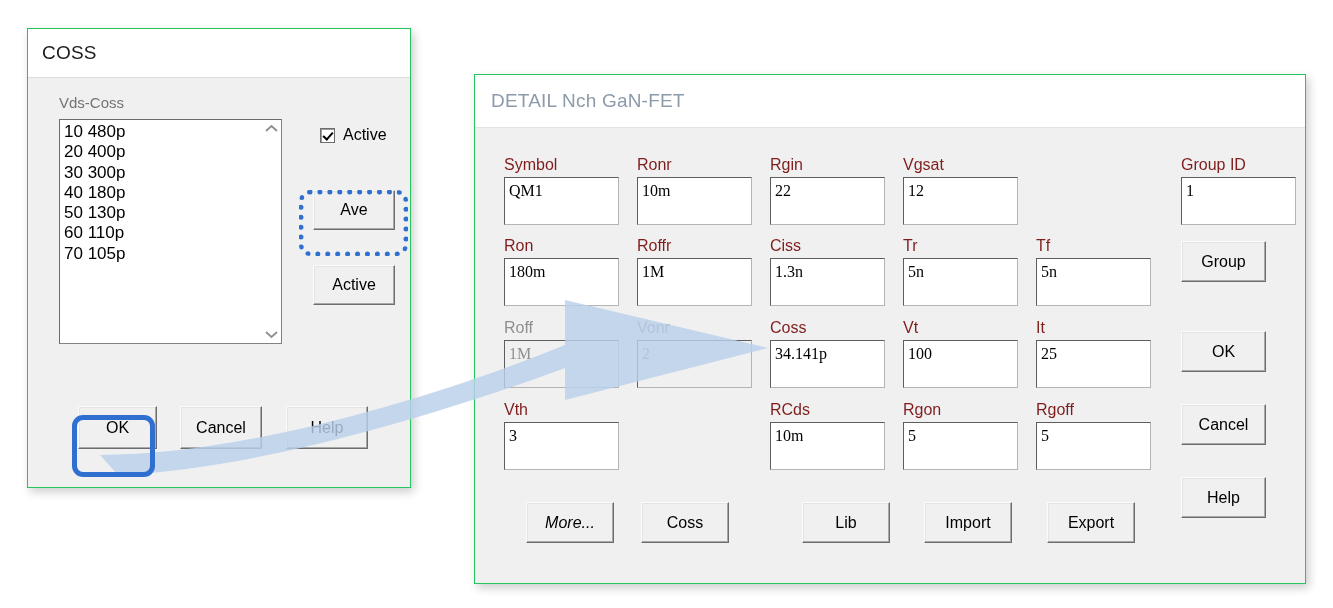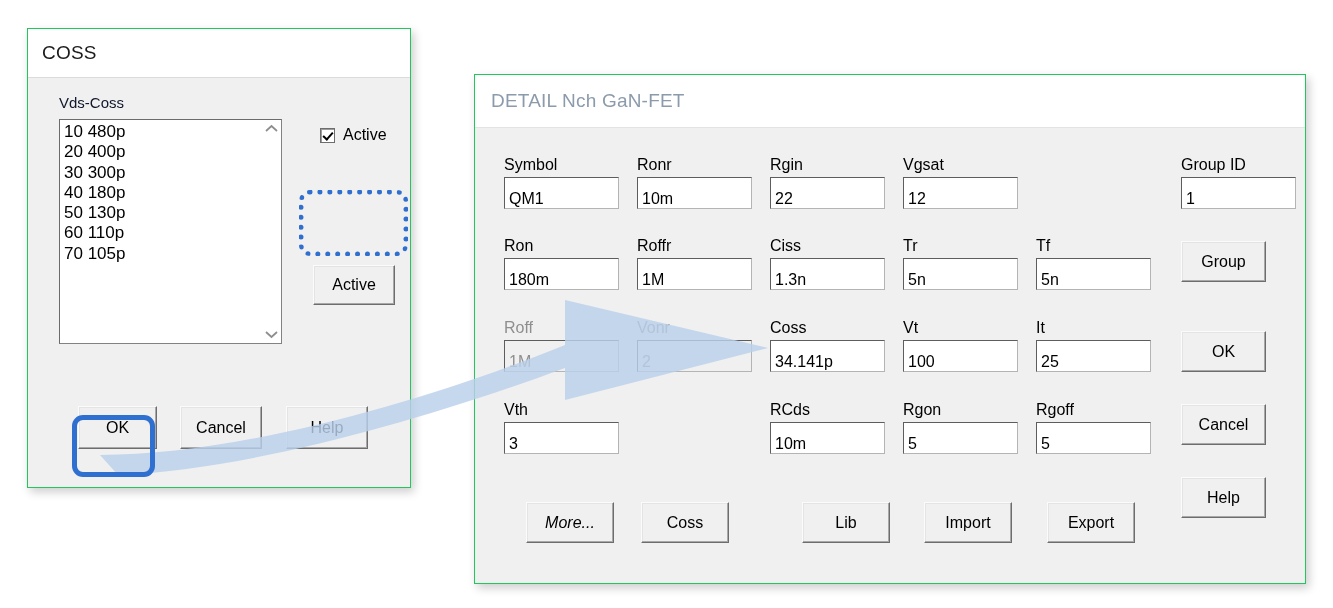--- a/index.html
+++ b/index.html
@@ -52,21 +52,21 @@
     height: 49px;
     padding-left: 14px;
     border-bottom: 1px solid #dcdcdc;
   }
   #coss-dialog .dialog-title { color: #1b1b1b; font-size: 19px; }
   #coss-dialog .dialog-body { height: calc(100% - 50px); }
 
   .groupbox-label {
     position: absolute;
     font-size: 15px;
-    color: #0f172a;
+    color: #737373;
   }
 
   .listbox {
     position: absolute;
     background: #ffffff;
     border: 1px solid #828282;
     border-top-color: #6b6b6b;
     border-left-color: #6b6b6b;
     box-sizing: border-box;
     overflow: hidden;
@@ -166,38 +166,39 @@
   }
   #detail-dialog .dialog-title { color: #8c9bab; font-size: 19px; }
   #detail-dialog .dialog-body { height: calc(100% - 54px); }
 
   .field {
     position: absolute;
     width: 115px;
   }
   .field-label {
     font-size: 16px;
-    color: #000000;
+    color: #7f1d1d;
     line-height: 19px;
     margin-bottom: 3px;
     white-space: nowrap;
   }
   .field-label.dim { color: #8f8f8f; }
   .field-input {
-    height: 32px;
+    height: 48px;
     background: #ffffff;
     border: 1px solid #b4b4b4;
     border-top: 1px solid #5d5d5d;
     border-left: 1px solid #5d5d5d;
     box-sizing: border-box;
     font-size: 16px;
     color: #000;
-    padding: 12px 0 0 4px;
+    padding: 4px 0 0 4px;
     white-space: pre;
     overflow: hidden;
+    font-family: Liberation Serif, serif;
   }
   .field-input.dim { color: #8f8f8f; background: #f0f0f0; }
 
   
   #annotation-layer {
     position: absolute;
     left: 0; top: 0;
     width: 1333px; height: 608px;
     pointer-events: none;
   }
@@ -247,20 +248,21 @@
             </svg>
         </div>
       </div>
     </div>
 
     <div class="checkbox-row" style="left:280px; top:48px;">
       <span class="checkbox-box"></span>
       <span class="checkbox-label">Active</span>
     </div>
 
+    <div class="btn" style="left:285px; top:112px; width:82px; height:40px;">Ave</div>
     <div class="btn" style="left:285px; top:187px; width:82px; height:40px;">Active</div>
 
     <div class="btn" style="left:50px; top:328px; width:79px; height:43px;">OK</div>
     <div class="btn" style="left:152px; top:328px; width:82px; height:43px;">Cancel</div>
     <div class="btn" style="left:258px; top:328px; width:82px; height:43px;">Help</div>
   </div>
 </div>
 
 <div class="dialog" id="detail-dialog">
   <div class="dialog-titlebar">

